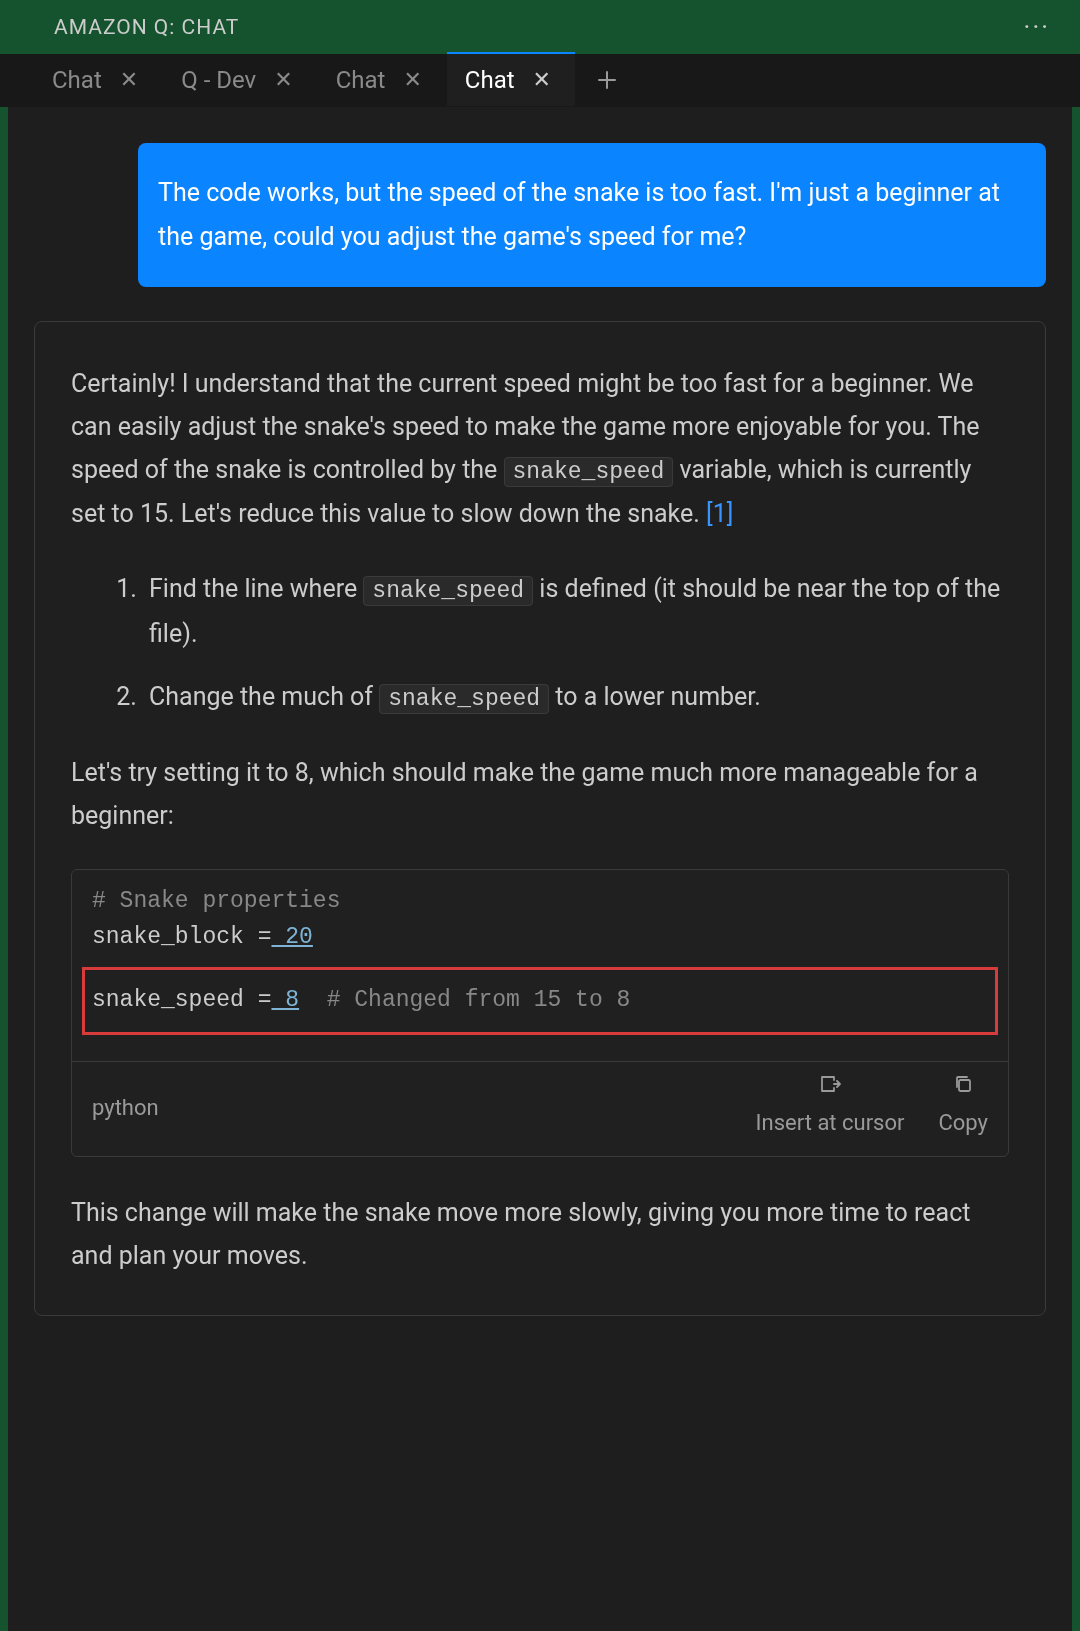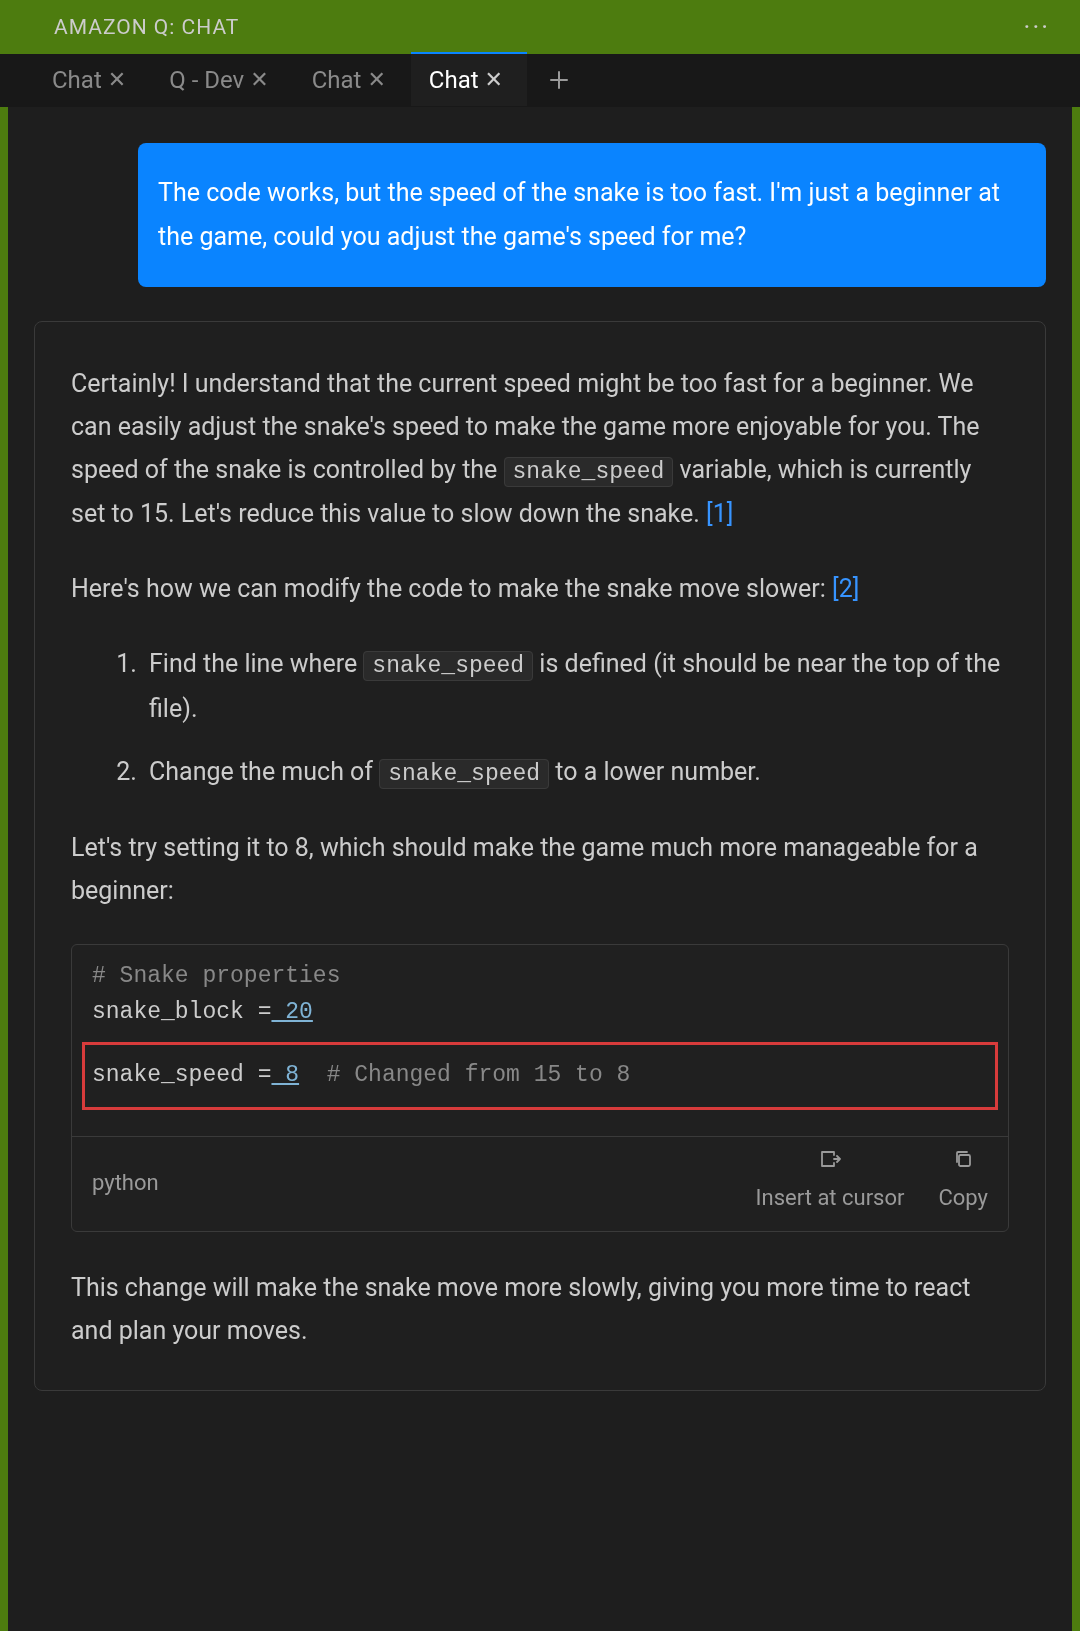--- a/index.html
+++ b/index.html
@@ -5,21 +5,21 @@
   * { box-sizing: border-box; margin: 0; padding: 0; }
   body {
     background: #181818;
     color: #cccccc;
     font-family: -apple-system, BlinkMacSystemFont, "Segoe UI", Roboto, Helvetica, Arial, sans-serif;
     width: 1080px;
     height: 1631px;
     overflow: hidden;
   }
   .panel {
-    background: #4d7c0f;
+    background: #14532d;
     height: 100%;
     display: flex;
     flex-direction: column;
   }
   .panel-header {
     display: flex;
     align-items: center;
     justify-content: space-between;
     padding: 14px 30px 14px 54px;
   }
@@ -40,21 +40,21 @@
     display: flex;
     align-items: center;
     background: #181818;
     border-bottom: 1px solid #181818;
     padding-left: 34px;
     gap: 0;
   }
   .tab {
     display: flex;
     align-items: center;
-    gap: 6px;
+    gap: 18px;
     padding: 12px 24px 12px 18px;
     font-size: 24px;
     color: #8a8a8a;
     cursor: pointer;
     position: relative;
     border-right: 1px solid #181818;
   }
   .tab.active {
     color: #ffffff;
     background: #1f1f1f;
@@ -210,23 +210,20 @@
   <div class="chat-area">
 
     <div class="user-msg">The code works, but the speed of the snake is too fast. I'm just a beginner at the game, could you adjust the game's speed for me?</div>
 
     <div class="assistant-msg">
 
       <p>
         <span>Certainly! I understand that the current speed might be too fast for a beginner. We can easily adjust the snake's speed to make the game more enjoyable for you. The speed of the snake is controlled by the </span><code class="inline-code">snake_speed</code><span> variable, which is currently set to 15. Let's reduce this value to slow down the snake. </span><span class="citation">[1]</span>
       </p>
 
-      <p>
-        <span>Here's how we can modify the code to make the snake move slower: </span><span class="citation">[2]</span>
-      </p>
 
       <ol>
         <li>
           <span>Find the line where </span><code class="inline-code">snake_speed</code><span> is defined (it should be near the top of the file).</span>
         </li>
         <li>
           <span>Change the much of </span><code class="inline-code">snake_speed</code><span> to a lower number.</span>
         </li>
       </ol>
 

